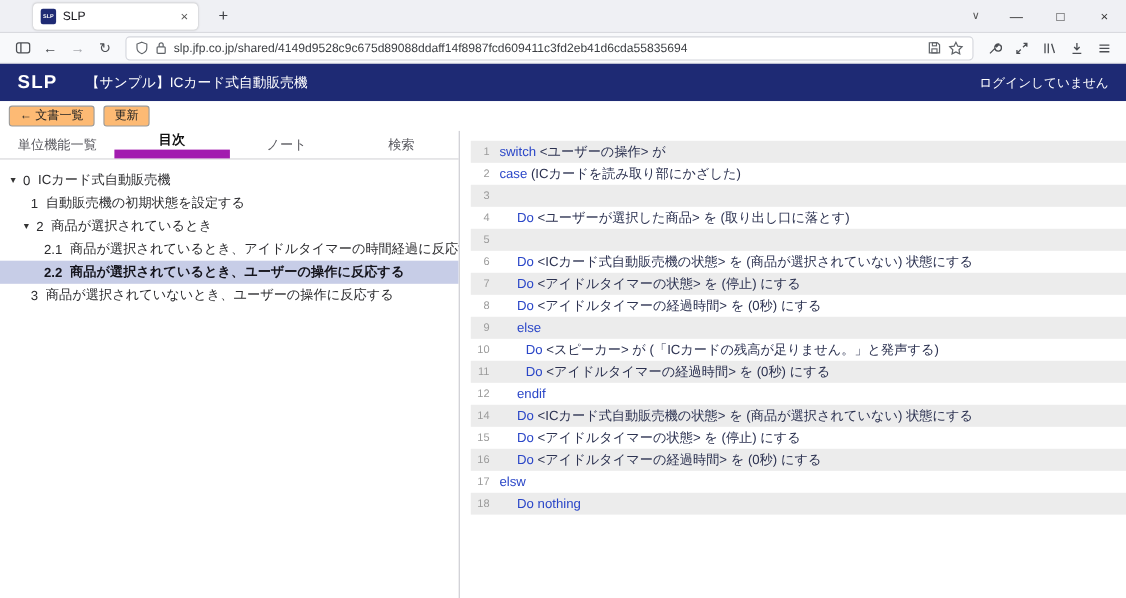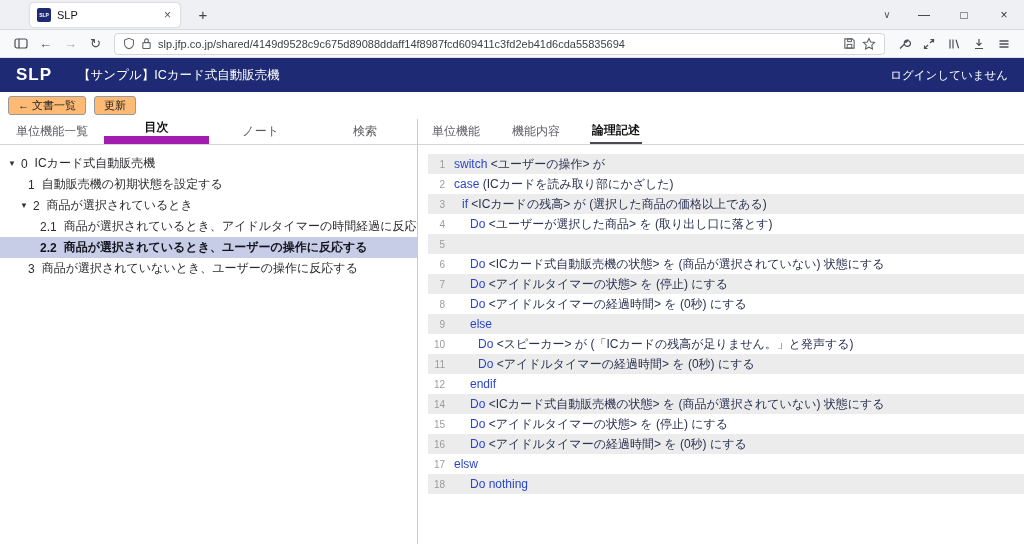--- a/index.html
+++ b/index.html
@@ -204,37 +204,31 @@
           <span class="tlab">商品が選択されているとき、ユーザーの操作に反応する</span>
         </div>
         <div class="tree-row" style="padding-left: 28px;">
           <span class="tnum">3</span>
           <span class="tlab">商品が選択されていないとき、ユーザーの操作に反応する</span>
         </div>
       </div>
   </div>
 
   <div class="right-panel">
-    <div class="rtabs" id="right-tabs">
-        <div class="rtab">単位機能</div>
-        <div class="rtab">機能内容</div>
-        <div class="rtab active">論理記述</div>
-      </div>
     <div class="logic" id="logic-list">
         <div class="lrow">
           <span class="ln">1</span>
           <span class="code" style="padding-left: 0px;"><span class="kw">switch</span><span class="rest"> &lt;ユーザーの操作&gt; が</span></span>
         </div>
         <div class="lrow">
           <span class="ln">2</span>
           <span class="code" style="padding-left: 0px;"><span class="kw">case</span><span class="rest"> (ICカードを読み取り部にかざした)</span></span>
         </div>
         <div class="lrow">
           <span class="ln">3</span>
-          <span class="code" style="padding-left: 8px;"><span class="kw">if</span><span class="rest"> &lt;ICカードの残高&gt; が (選択した商品の価格以上である)</span></span>
         </div>
         <div class="lrow">
           <span class="ln">4</span>
           <span class="code" style="padding-left: 16px;"><span class="kw">Do</span><span class="rest"> &lt;ユーザーが選択した商品&gt; を (取り出し口に落とす)</span></span>
         </div>
         <div class="lrow">
           <span class="ln">5</span>
         </div>
         <div class="lrow">
           <span class="ln">6</span>

